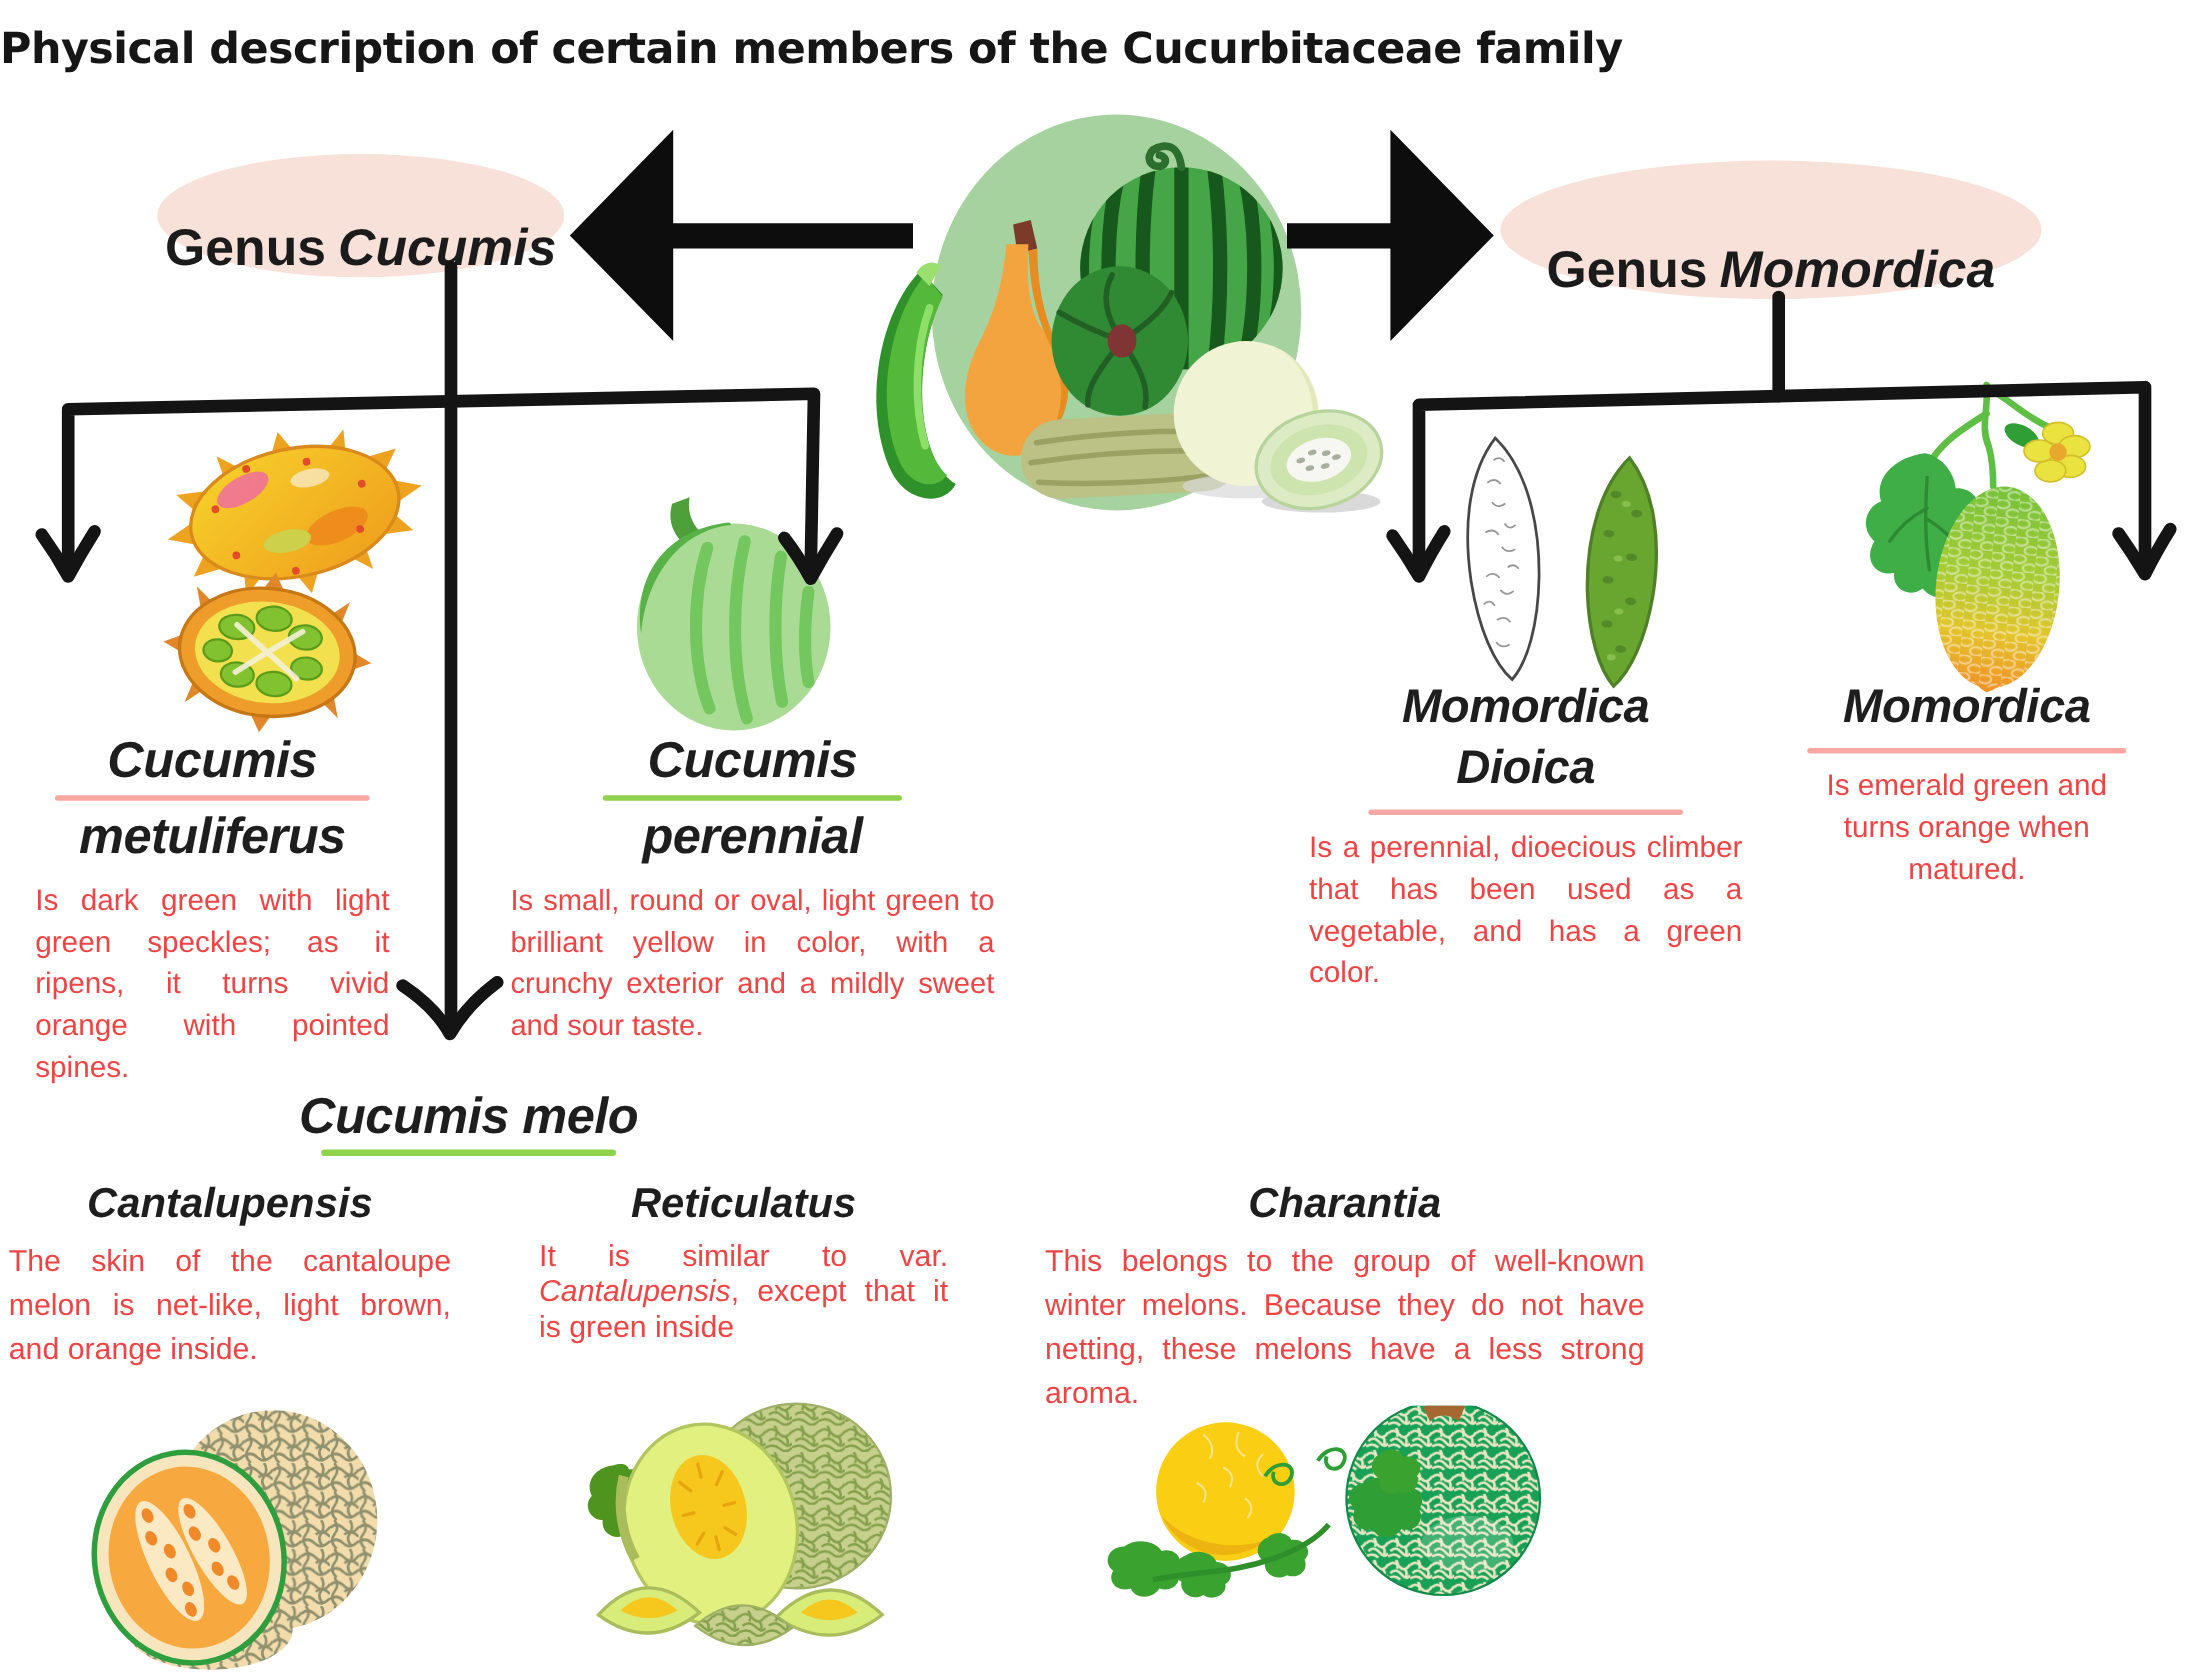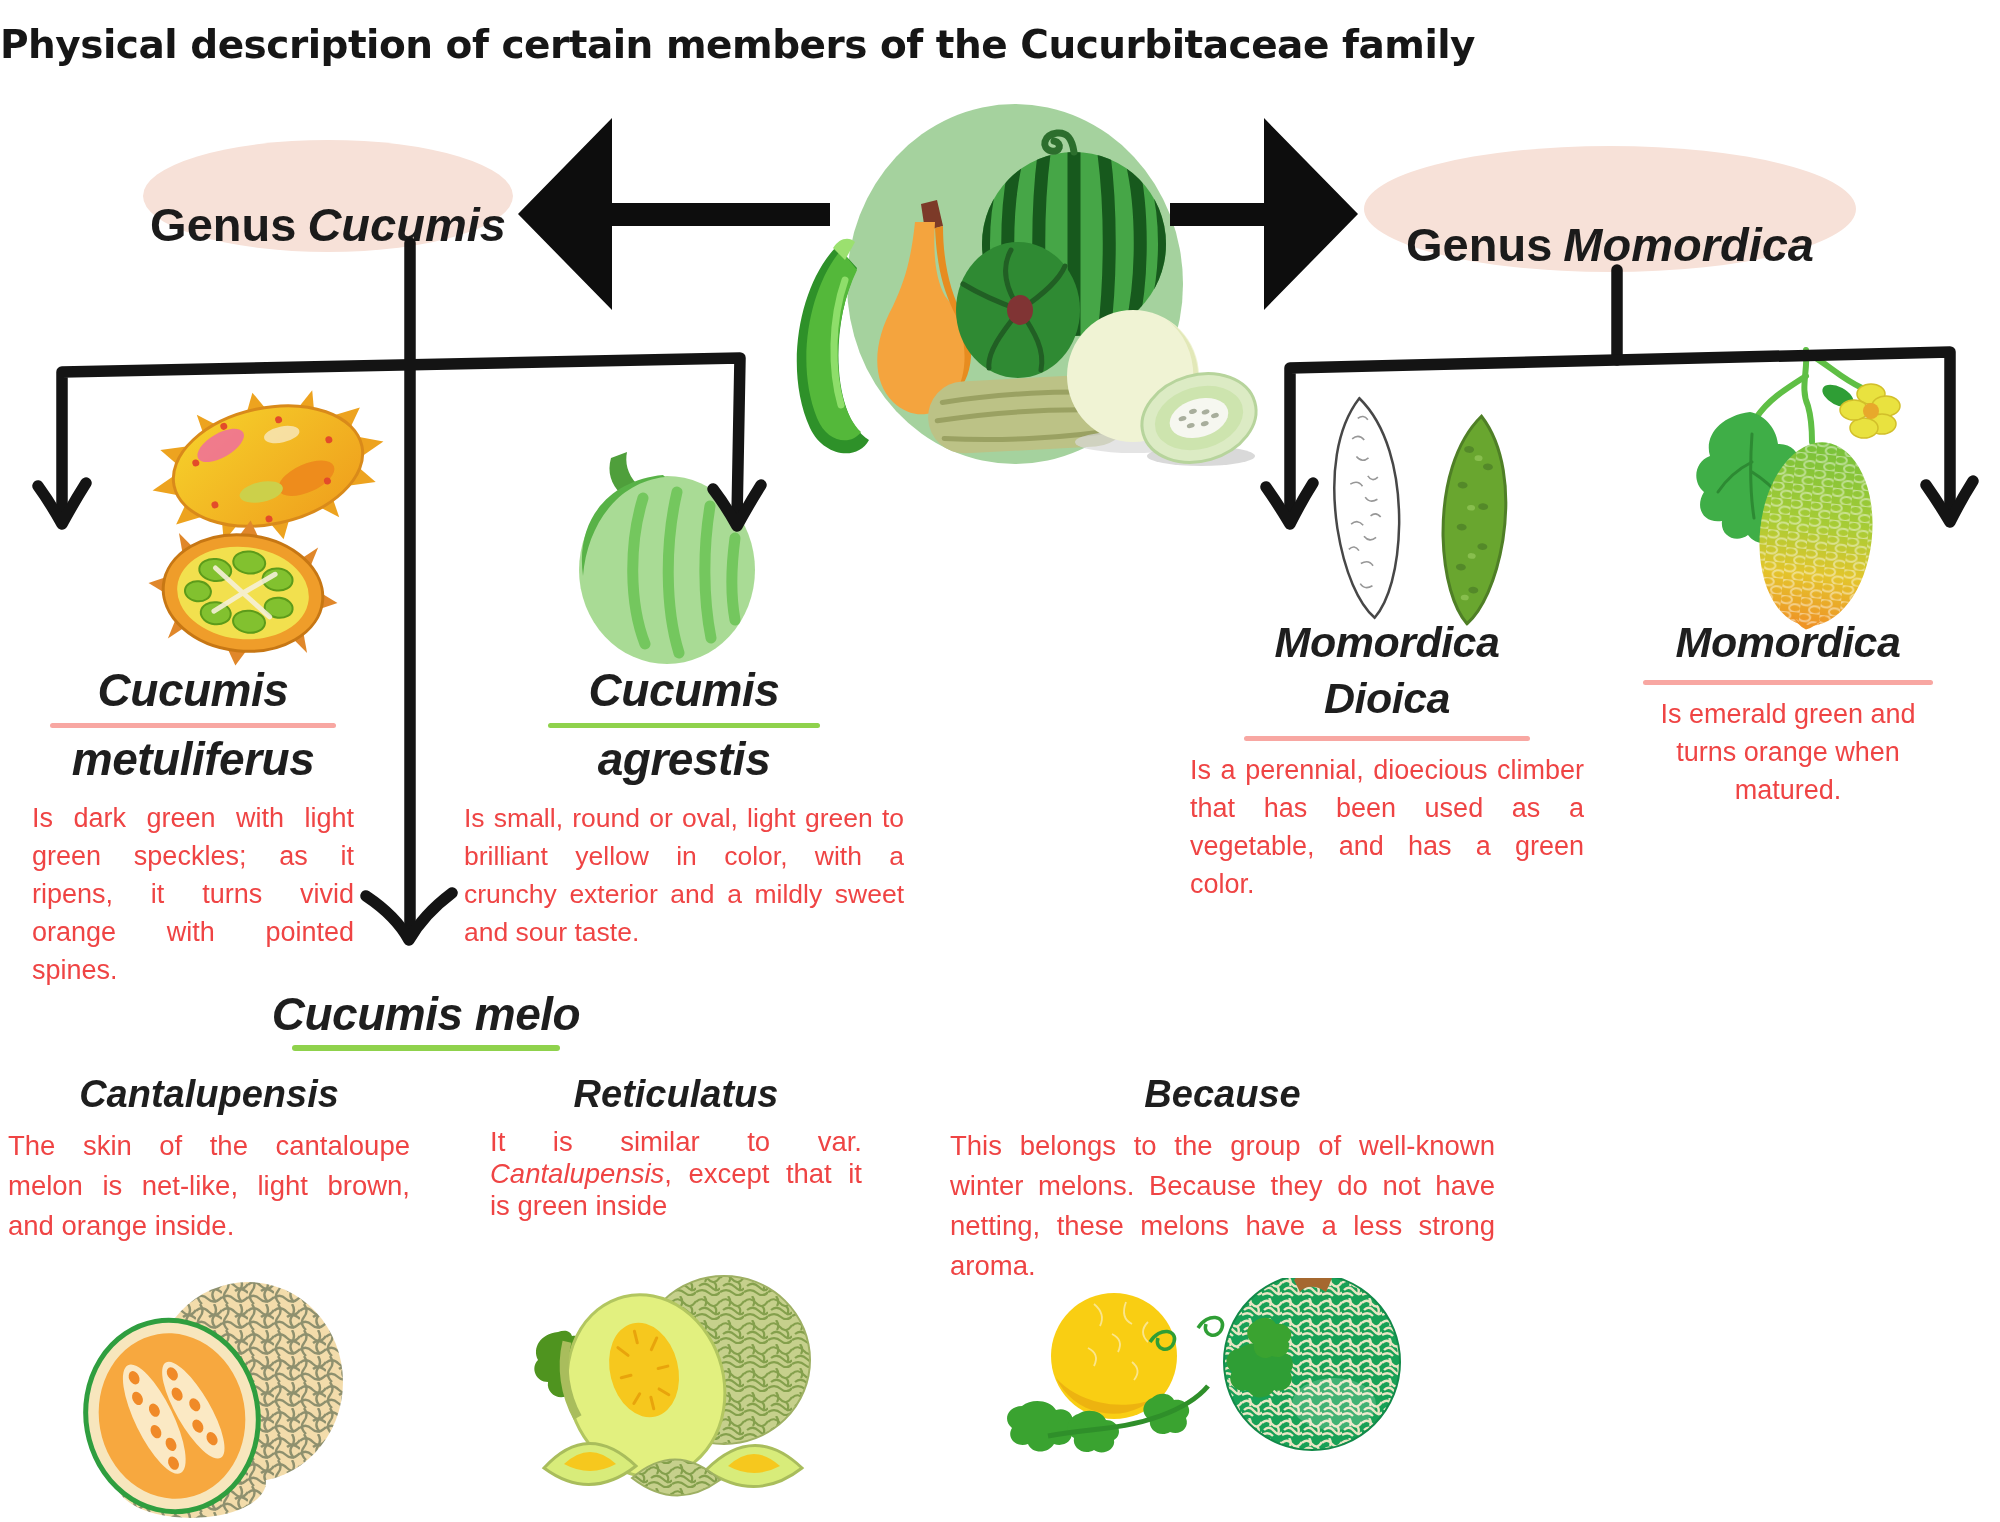--- a/index.html
+++ b/index.html
@@ -296,41 +296,41 @@
   <div class="block" style="left:28px;top:664px;width:330px">
     <div class="sp-title">Cucumis</div>
     <div class="rule pink" style="width:286px"></div>
     <div class="sp-title">metuliferus</div>
     <p class="body justify" style="width:322px;margin-left:4px">Is dark green with light green speckles; as it ripens, it turns vivid orange with pointed spines.</p>
   </div>
 
   <div class="block" style="left:460px;top:664px;width:448px">
     <div class="sp-title">Cucumis</div>
     <div class="rule green" style="width:272px"></div>
-    <div class="sp-title">agrestis</div>
+    <div class="sp-title">perennial</div>
     <p class="body justify" style="width:440px;margin-left:4px;font-size:26.5px">Is small, round or oval, light green to brilliant yellow in color, with a crunchy exterior and a mildly sweet and sour taste.</p>
   </div>
 
   <div class="block" style="left:226px;top:988px;width:400px">
     <div class="sp-title">Cucumis melo</div>
     <div class="rule green" style="width:268px;height:6px;margin-top:5px"></div>
   </div>
 
   <div class="block" style="left:8px;top:1072px;width:402px">
     <div class="var-title">Cantalupensis</div>
     <p class="body justify" style="font-size:27.5px;line-height:40px;margin-top:10px">The skin of the cantaloupe melon is net-like, light brown, and orange inside.</p>
   </div>
 
   <div class="block" style="left:490px;top:1072px;width:372px">
     <div class="var-title">Reticulatus</div>
     <p class="body justify" style="font-size:27.5px;line-height:32px;margin-top:10px"><span>It is similar to var. </span><span class="it">Cantalupensis</span><span>, except that it is green inside</span></p>
   </div>
 
   <div class="block" style="left:950px;top:1072px;width:545px">
-    <div class="var-title">Because</div>
+    <div class="var-title">Charantia</div>
     <p class="body justify" style="font-size:27.5px;line-height:40px;margin-top:10px">This belongs to the group of well-known winter melons. Because they do not have netting, these melons have a less strong aroma.</p>
   </div>
 
   <div class="block" style="left:1190px;top:614px;width:394px">
     <div class="sp-title md">Momordica</div>
     <div class="sp-title md">Dioica</div>
     <div class="rule pink" style="width:286px;margin-top:10px"></div>
     <p class="body justify" style="margin-top:10px">Is a perennial, dioecious climber that has been used as a vegetable, and has a green color.</p>
   </div>
 

